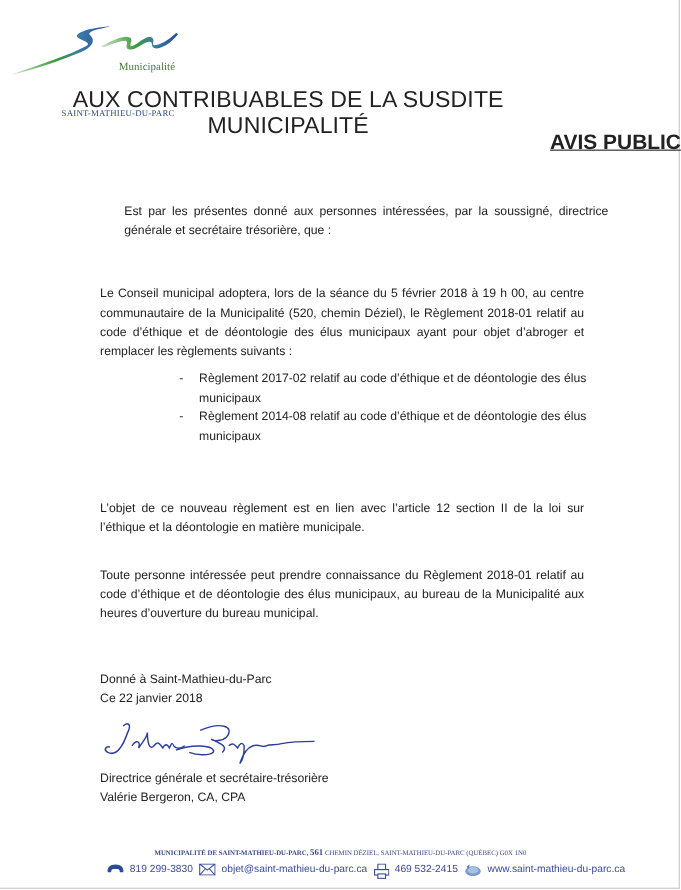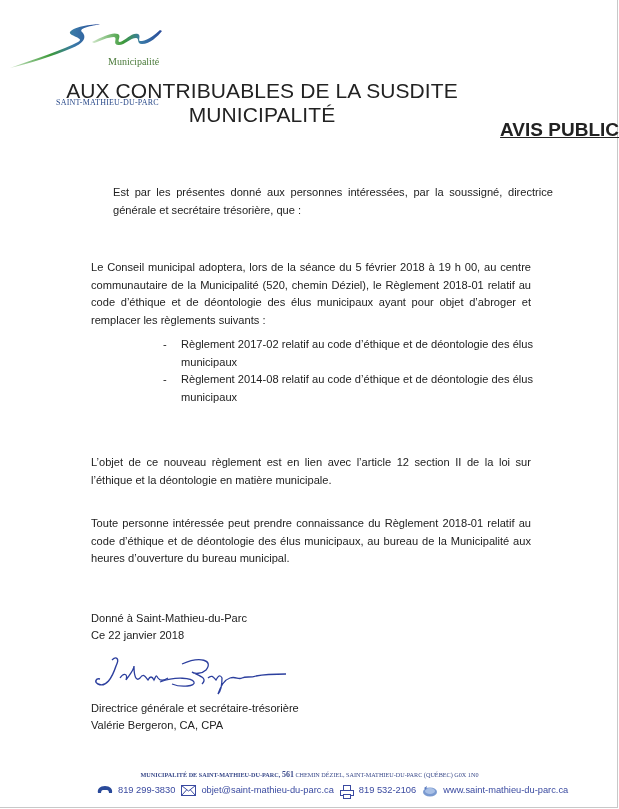--- a/index.html
+++ b/index.html
@@ -114,21 +114,21 @@
         </svg>
     </span>
     <span class="txt">objet@saint-mathieu-du-parc.ca</span>
     <span class="ico">
       <svg width="14" height="14" viewBox="0 0 14 14">
           <rect x="3.5" y="0.5" width="7" height="5" fill="none" stroke="#3a4aa0"></rect>
           <rect x="0.5" y="5.5" width="13" height="5" fill="none" stroke="#3a4aa0"></rect>
           <rect x="3.5" y="9.5" width="7" height="4" fill="#fff" stroke="#3a4aa0"></rect>
         </svg>
     </span>
-    <span class="txt">819 532-2106</span>
+    <span class="txt">469 532-2415</span>
     <span class="ico">
       <svg width="16" height="12" viewBox="0 0 16 12">
           <ellipse cx="8" cy="7" rx="7" ry="4.5" fill="#7a9ad0"></ellipse>
           <ellipse cx="8" cy="6" rx="5" ry="3" fill="#a9c0e6"></ellipse>
           <path d="M2,3 L5,1 L4,5 Z" fill="#5a7abf"></path>
         </svg>
     </span>
     <span class="txt">www.saint-mathieu-du-parc.ca</span>
   </div>
 

